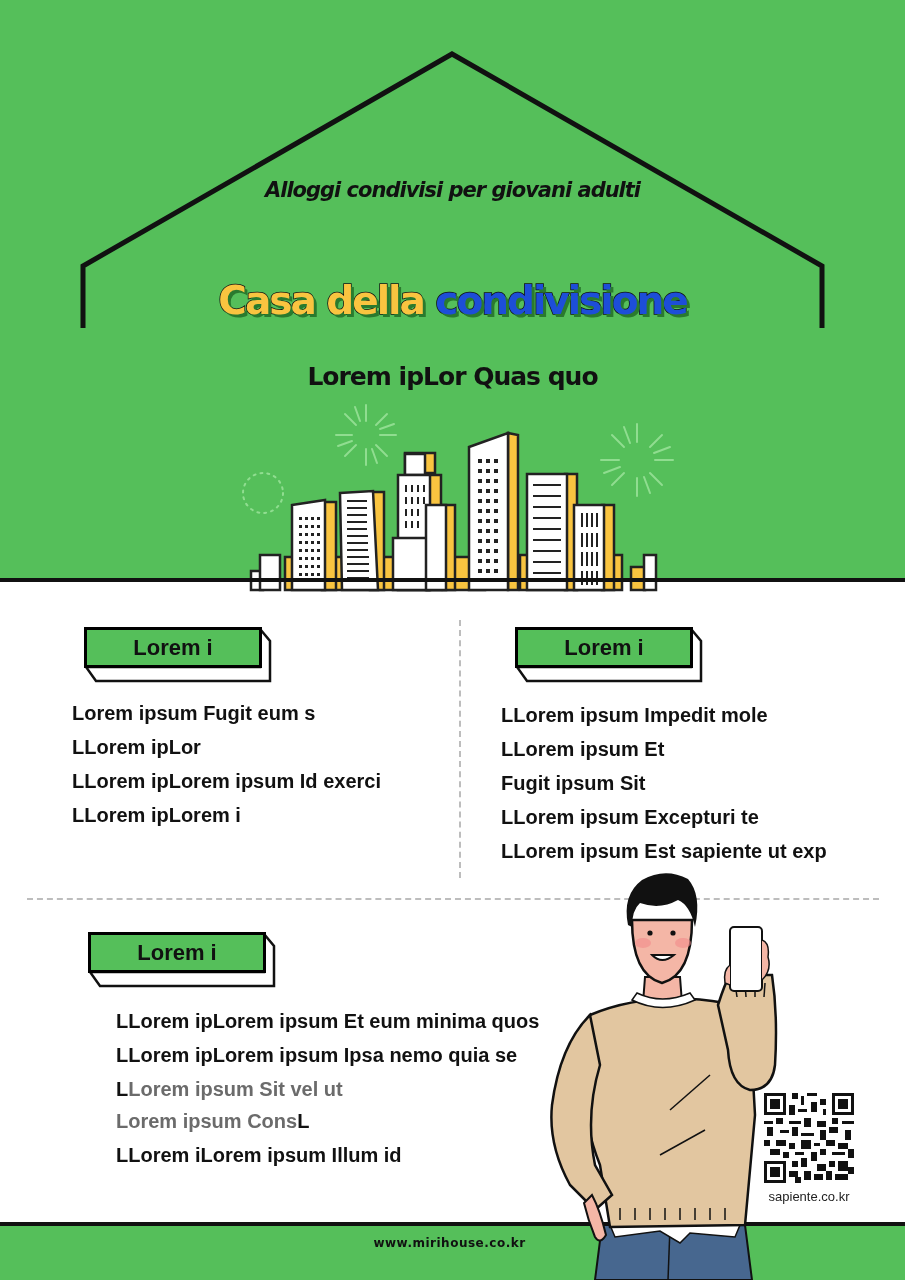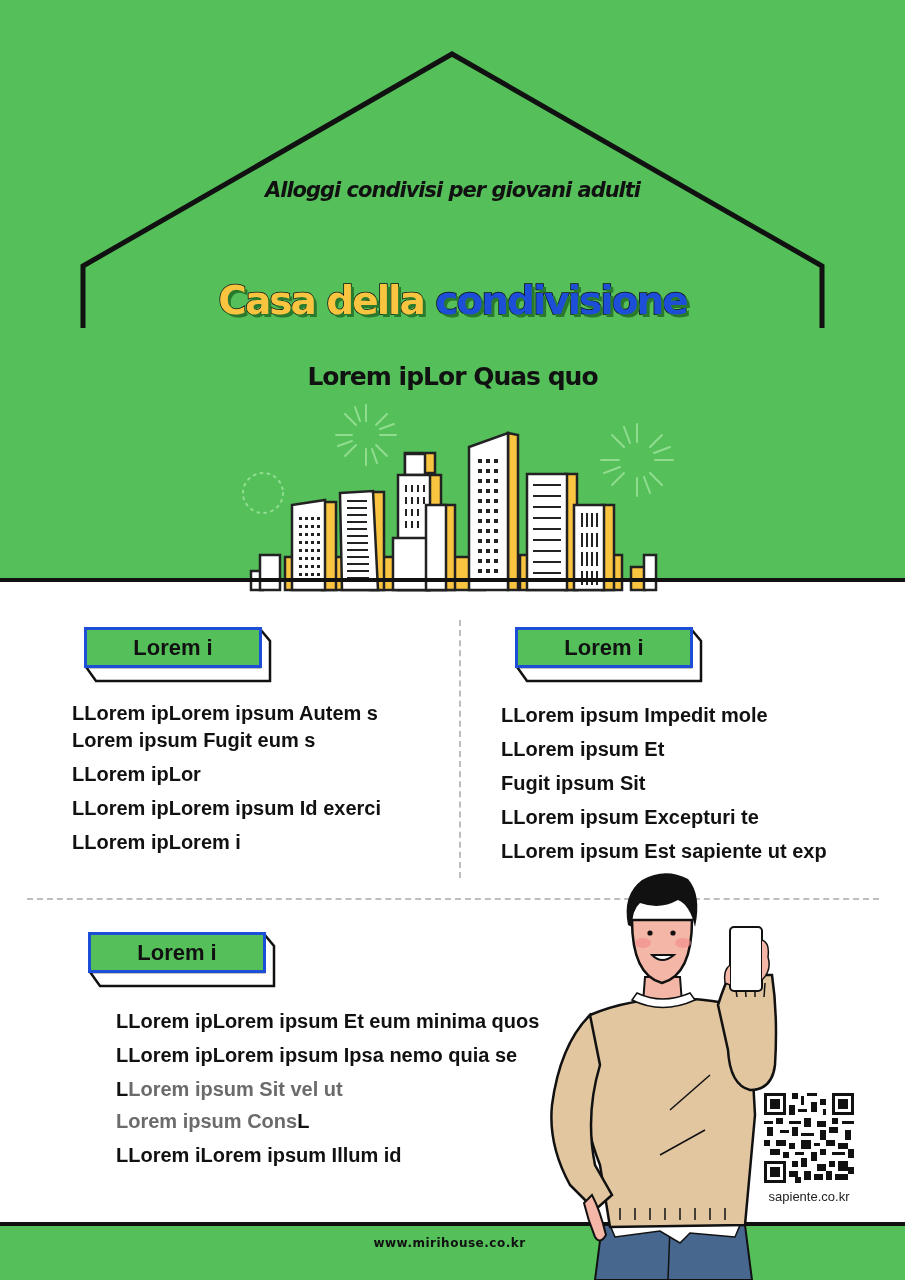--- a/index.html
+++ b/index.html
@@ -20,21 +20,21 @@
   .title .t2 { color: #1d4ed8; text-shadow: 3px 3px 0 #2a7a2e; text-align: center; }
 
   .tagline { position: absolute; left: 0; top: 362px; width: 905px; text-align: center;
     font-family: "DejaVu Sans", sans-serif; font-weight: bold; font-size: 25px; letter-spacing: -1px; color: #111; }
 
   .city { position: absolute; left: 230px; top: 395px; width: 450px; height: 200px; }
 
   .label-box { position: absolute; width: 190px; height: 56px; }
   .label-box .back { position: absolute; left: 0; top: 0; width: 190px; height: 56px; }
   .label-box .front { position: absolute; left: 0; top: 0; width: 178px; height: 41px; background: #55BF5A;
-    border: 3px solid #1d4ed8; display: flex; align-items: center; justify-content: center;
+    border: 3px solid #000000; display: flex; align-items: center; justify-content: center;
     font-weight: bold; font-size: 22px; color: #111; }
 
   .list { position: absolute; }
   .list .item { font-weight: bold; font-size: 20px; line-height: 27px; margin-bottom: 7px; color: #111; white-space: nowrap; }
   .list .item .muted { color: #6b6b6b; }
 
   .vdivider { position: absolute; left: 459px; top: 620px; height: 258px; border-left: 2px dashed #bdbdbd; }
   .hdivider { position: absolute; left: 27px; top: 898px; width: 852px; border-top: 2px dashed #bdbdbd; }
 
   .bottom-band { position: absolute; left: 0; top: 1222px; width: 905px; height: 58px; background: #55BF5A; border-top: 4px solid #111; }
@@ -283,21 +283,20 @@
 </svg>
 <div class="top-band-edge"></div>
 
 <div class="label-box" style="left:84px; top:627px;">
   <svg class="back" viewBox="0 0 190 56">
     <polygon points="2,40 176,40 176,2 186,14 186,54 12,54" fill="#fff" stroke="#111" stroke-width="2.5"></polygon>
   </svg>
   <div class="front">Lorem i</div>
 </div>
 <div class="list" style="left:72px; top:700px;">
-  <div class="item" style="margin-bottom:0">LLorem ipLorem ipsum Autem s</div>
   <div class="item">Lorem ipsum Fugit eum s</div>
   <div class="item">LLorem ipLor</div>
   <div class="item">LLorem ipLorem ipsum Id exerci</div>
   <div class="item">LLorem ipLorem i</div>
 </div>
 
 <div class="vdivider"></div>
 
 <div class="label-box" style="left:515px; top:627px;">
   <svg class="back" viewBox="0 0 190 56">

